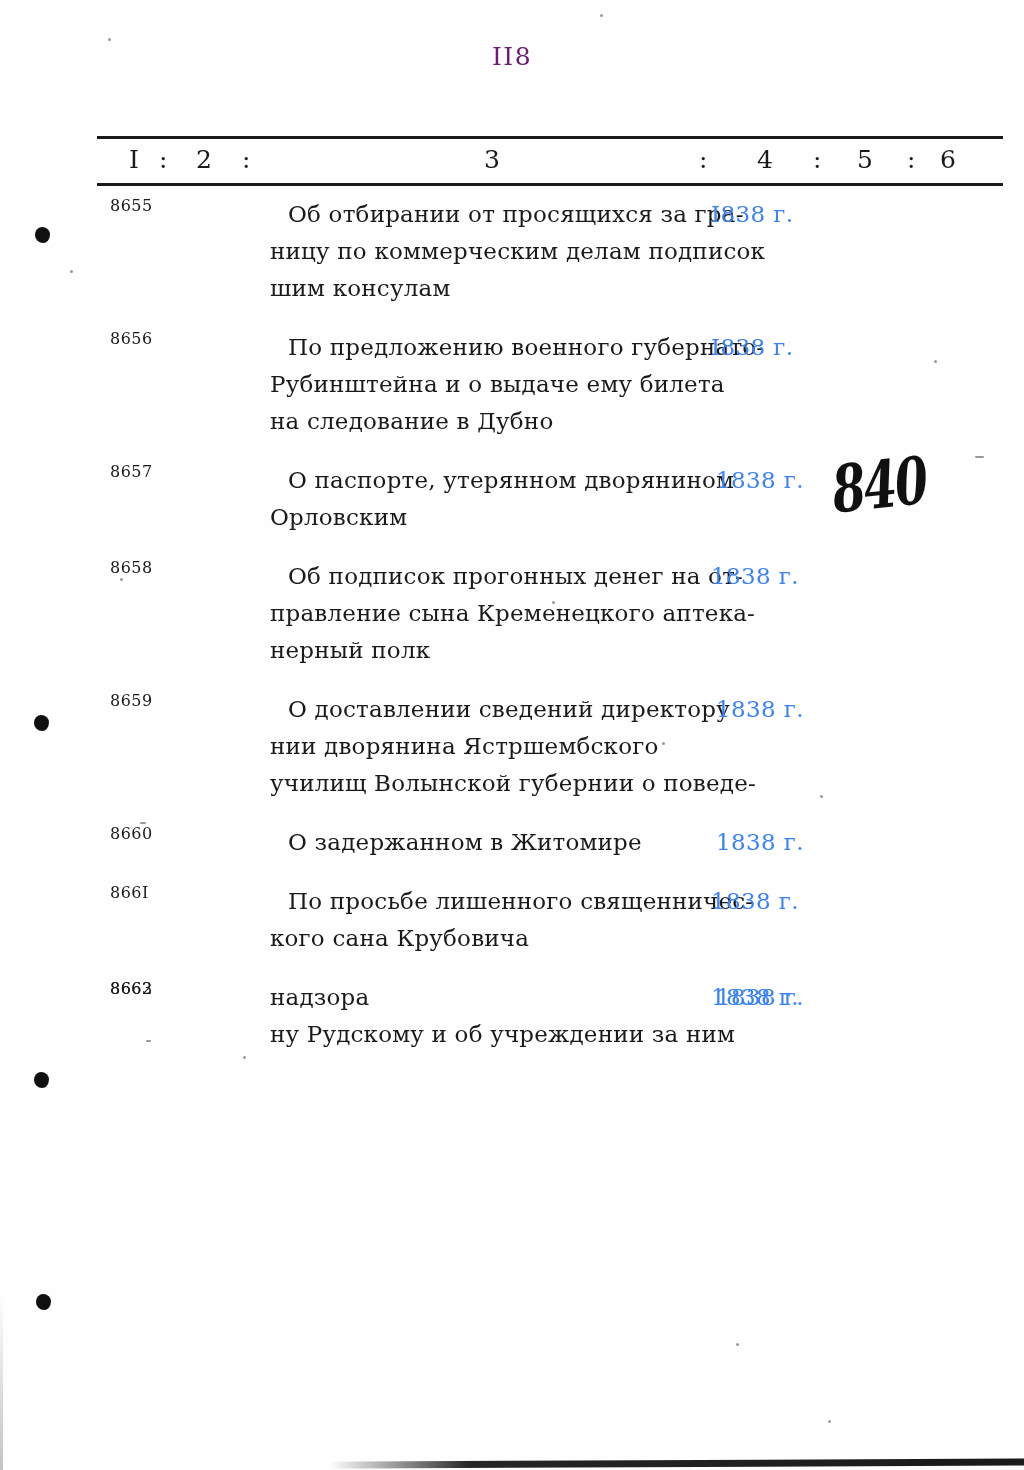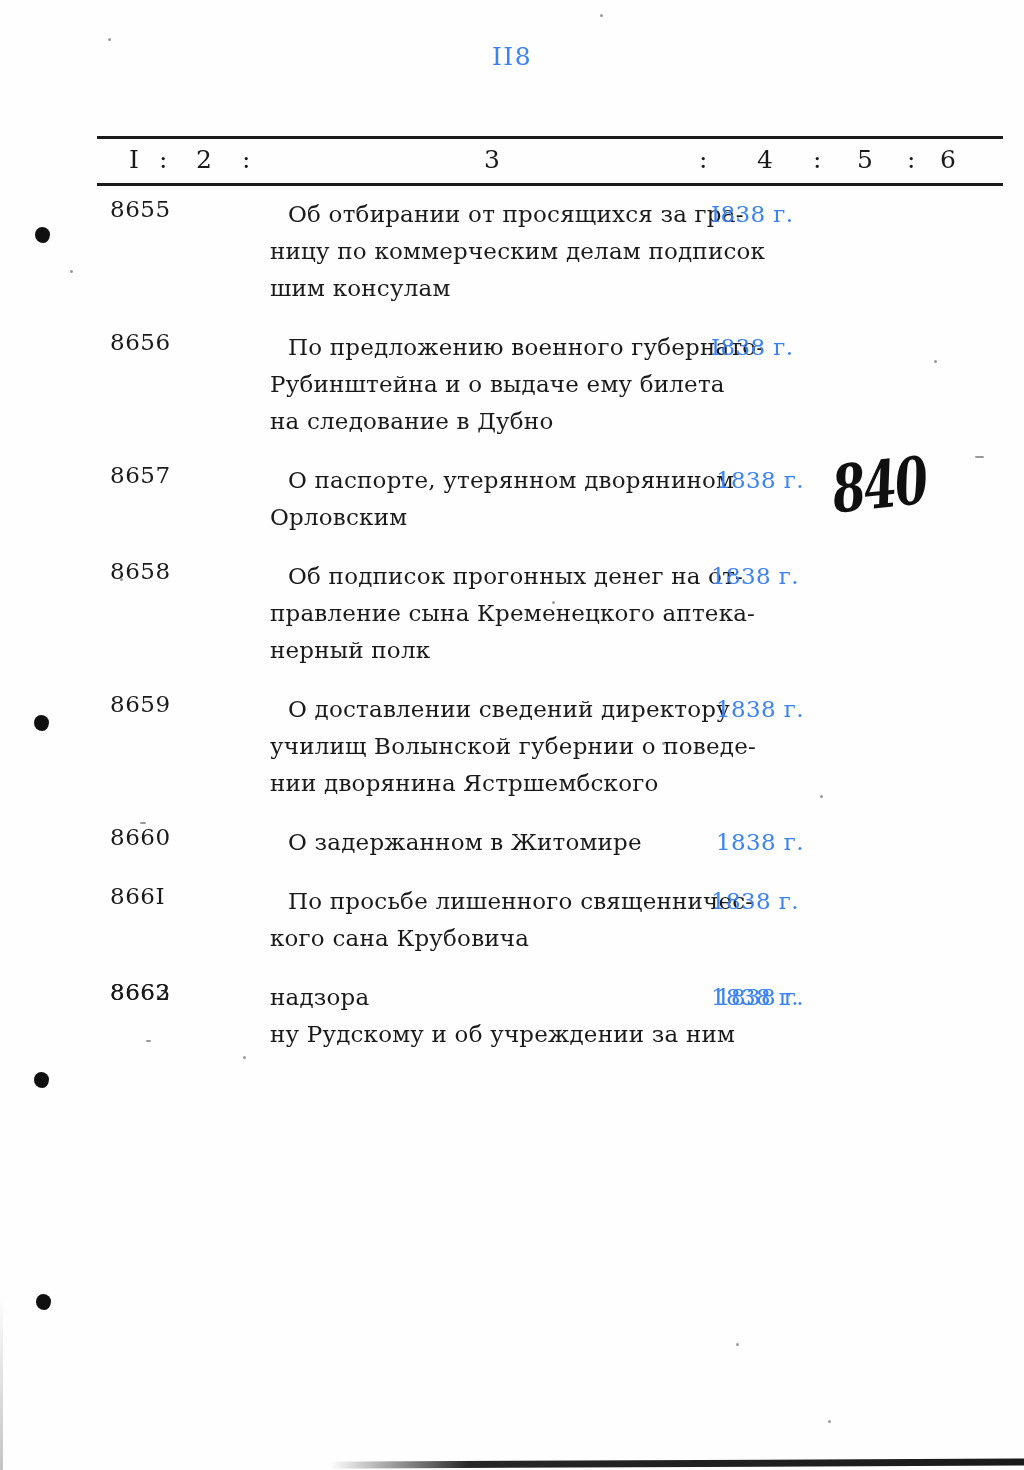--- a/index.html
+++ b/index.html
@@ -26,21 +26,21 @@
   
   .page-number {
     position: absolute;
     top: 42px;
     left: 0;
     width: 1024px;
     text-align: center;
     font-family: "DejaVu Serif", serif;
     font-size: 25px;
     letter-spacing: 1.5px;
-    color: #3b82f6;
+    color: #701a75;
   }
 
   
   .col-header {
     position: absolute;
     left: 97px;
     top: 136px;
     width: 906px;
     height: 44px;
     border-top: 3px solid #1b1b1b;
@@ -80,21 +80,21 @@
   .entry {
     position: relative;
     display: block;
     margin-bottom: 22px;
   }
   .entry-num {
     position: absolute;
     left: 110px;
     top: 0;
     font-family: "DejaVu Serif", serif;
-    font-size: 23px;
+    font-size: 16px;
     letter-spacing: 0.5px;
     color: #1a1a1a;
     white-space: nowrap;
   }
   .entry-body {
     margin-left: 270px;
     width: 560px;
   }
   .entry-line {
     position: relative;
@@ -220,22 +220,22 @@
         <div class="entry-body">
           <div class="entry-line"><span class="first-indent">Об подписок прогонных денег на от-</span><span class="entry-year" style="left: 441px; top: 0px;">1838 г.</span></div>
           <div class="entry-line"><span>правление сына Кременецкого аптека-</span></div>
           <div class="entry-line"><span>нерный полк</span></div>
         </div>
       </div>
       <div class="entry">
         <div class="entry-num">8659</div>
         <div class="entry-body">
           <div class="entry-line"><span class="first-indent">О доставлении сведений директору</span><span class="entry-year" style="left: 446px; top: 0px;">1838 г.</span></div>
+          <div class="entry-line"><span>нии дворянина Ястршембского</span></div>
           <div class="entry-line"><span>училищ Волынской губернии о поведе-</span></div>
-          <div class="entry-line"><span>нии дворянина Ястршембского</span></div>
         </div>
       </div>
       <div class="entry">
         <div class="entry-num">8660</div>
         <div class="entry-body">
           <div class="entry-line"><span class="first-indent">О задержанном в Житомире</span><span class="entry-year" style="left: 446px; top: 0px;">1838 г.</span></div>
         </div>
       </div>
       <div class="entry">
         <div class="entry-num">866I</div>

